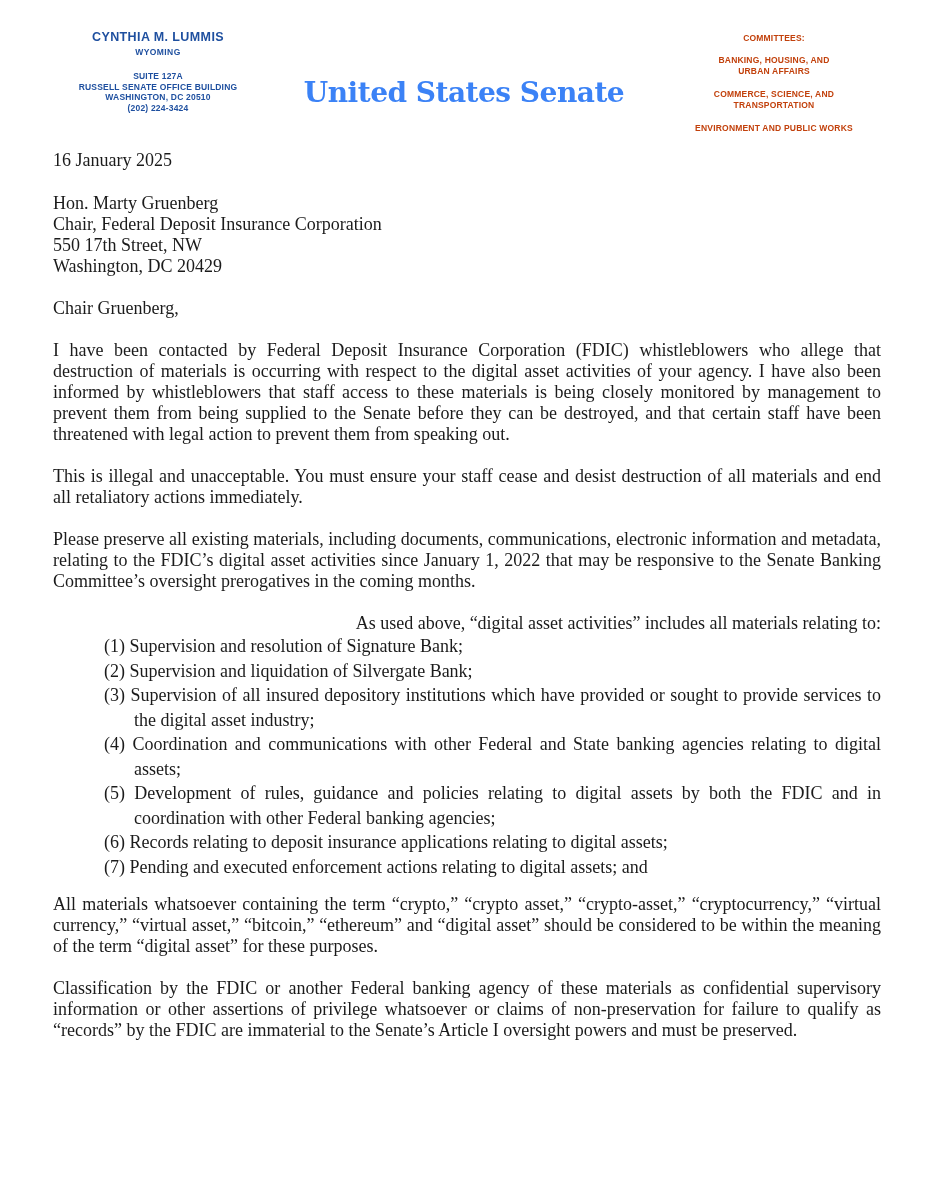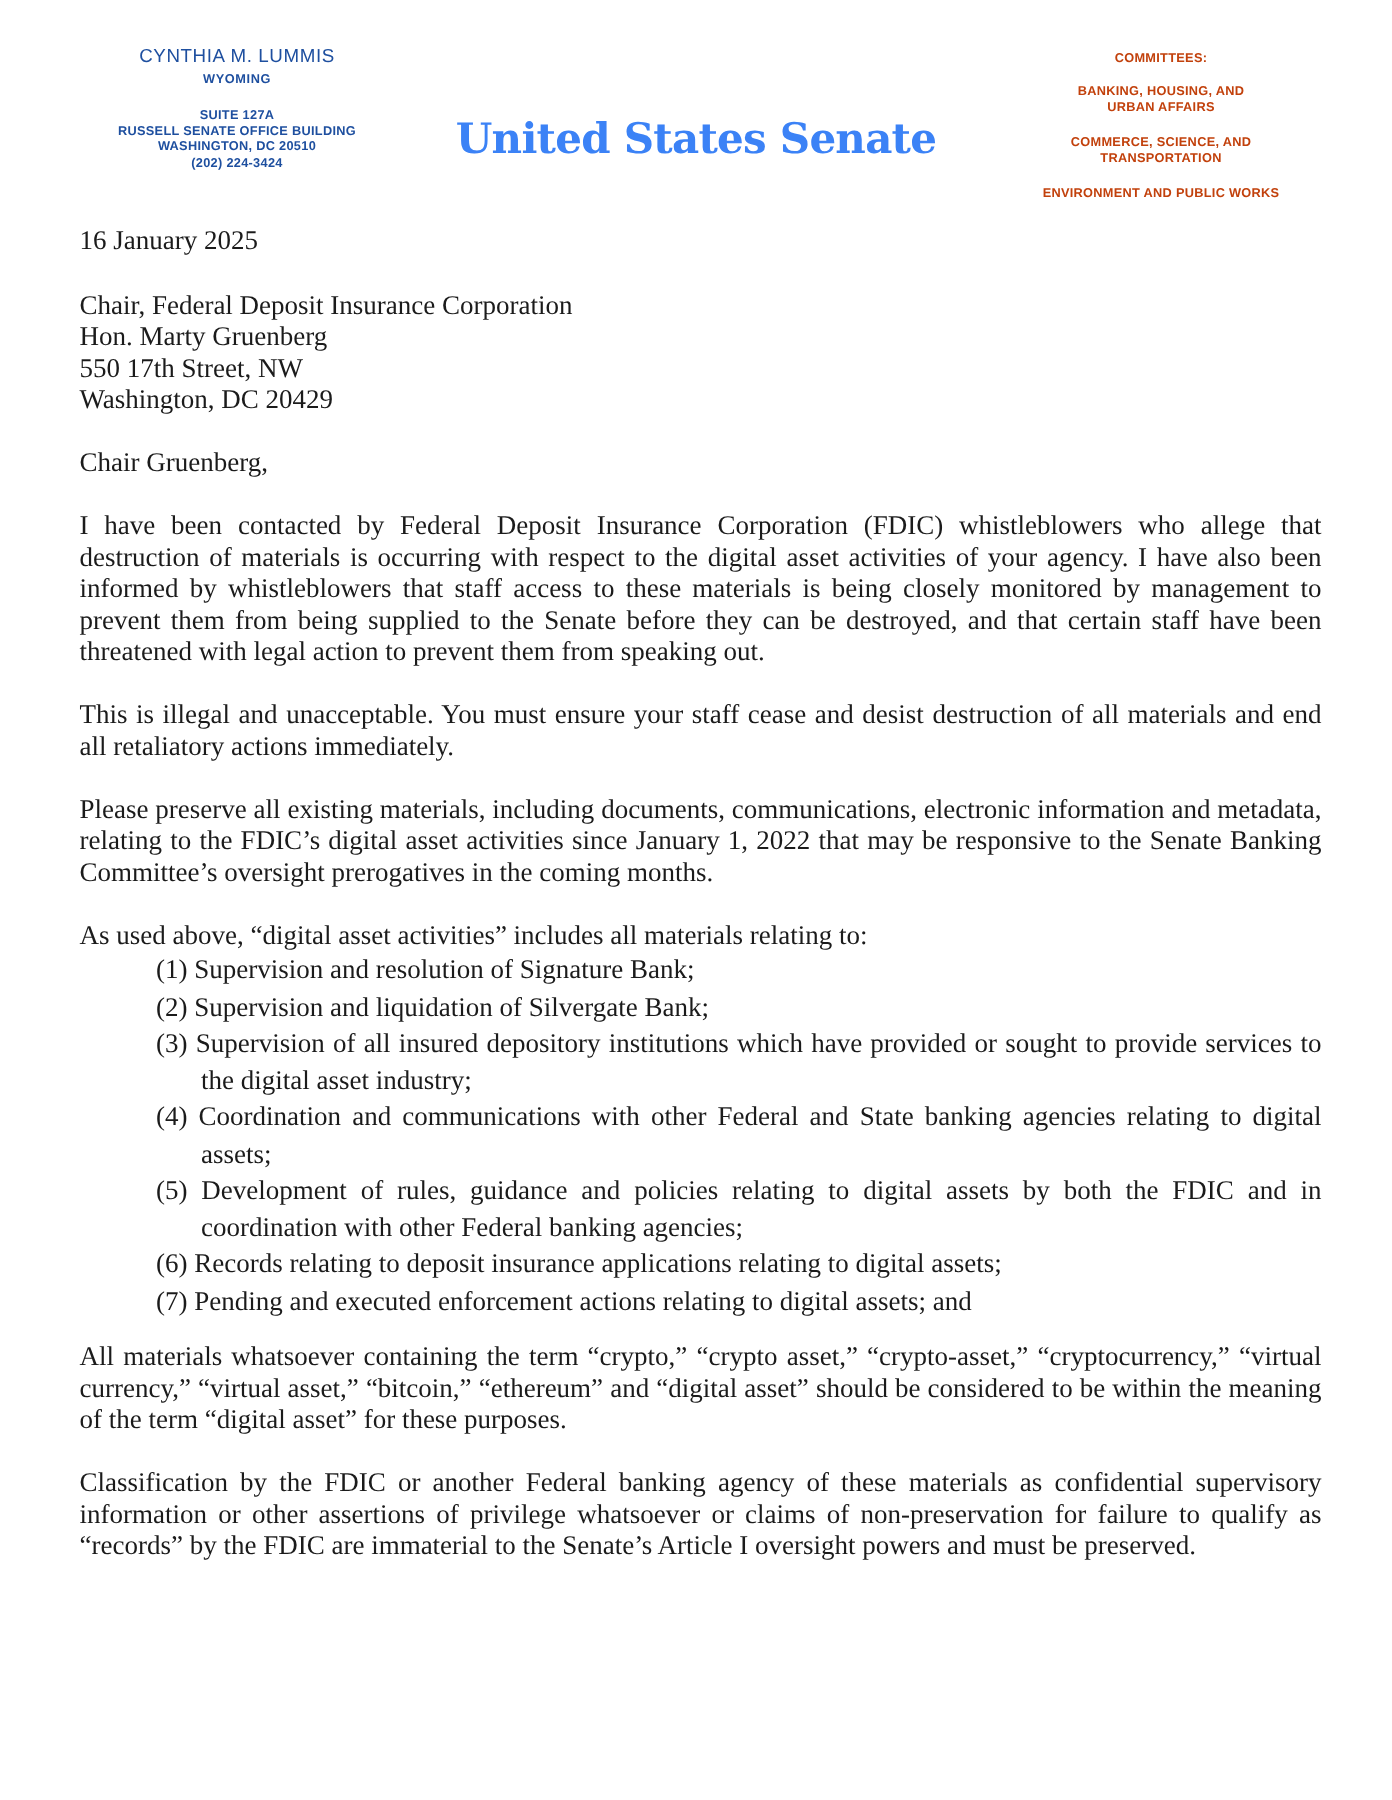--- a/index.html
+++ b/index.html
@@ -14,21 +14,21 @@
   }
 
   
   .letterhead { position: absolute; top: 0; left: 0; right: 0; height: 150px; }
   .lh-left {
     position: absolute; top: 31px; left: 38px; width: 240px;
     text-align: center;
     font-family: "Liberation Sans", sans-serif;
     color: #1e4f9f;
   }
-  .lh-name { font-size: 12.5px; font-weight: normal; letter-spacing: 0.4px; line-height: 13px; }
+  .lh-name { font-size: 12.5px; font-weight: bold; letter-spacing: 0.4px; line-height: 13px; }
   .lh-state { font-size: 8.5px; font-weight: bold; letter-spacing: 0.4px; margin-top: 3px; }
   .lh-address { margin-top: 14px; }
   .lh-address div { font-size: 8.5px; font-weight: bold; letter-spacing: 0.2px; line-height: 10.5px; }
 
   .lh-title {
     position: absolute; top: 76px; left: 0; right: 0;
     text-align: center;
     font-family: "DejaVu Serif", serif;
     font-weight: bold;
     font-size: 28px;
@@ -53,21 +53,21 @@
     line-height: 21px;
     text-align: justify;
   }
   .date-line { margin: 0 0 22px 0; text-align: left; }
   .recipient { margin: 0 0 21px 0; text-align: left; }
   .recipient div { line-height: 21px; }
   .re-line { margin: 0 0 21px 0; text-align: left; }
   .re-label { display: inline-block; width: 55px; }
   .salutation { margin: 0 0 21px 0; text-align: left; }
   .letter-body p { margin: 0 0 21px 0; }
-  .list-intro { margin: 0; text-align: left; }
+  .list-intro { margin: 0; text-align: right; }
   .numbered-list { margin: 0 0 15px 0; }
   .list-item {
     line-height: 24.5px;
     padding-left: 81px;
     text-indent: -30px;
   }
 </style>
 </head>
 <body>
 
@@ -100,22 +100,22 @@
       <div class="committee">
         <div>ENVIRONMENT AND PUBLIC WORKS</div>
       </div>
     </div>
   </header>
 
   <main class="letter-body">
     <div class="date-line">16 January 2025</div>
 
     <div class="recipient">
+      <div>Hon. Marty Gruenberg</div>
       <div>Chair, Federal Deposit Insurance Corporation</div>
-      <div>Hon. Marty Gruenberg</div>
       <div>550 17th Street, NW</div>
       <div>Washington, DC 20429</div>
     </div>
 
 
     <div class="salutation">Chair Gruenberg,</div>
 
     <p>I have been contacted by Federal Deposit Insurance Corporation (FDIC) whistleblowers who allege that destruction of materials is occurring with respect to the digital asset activities of your agency. I have also been informed by whistleblowers that staff access to these materials is being closely monitored by management to prevent them from being supplied to the Senate before they can be destroyed, and that certain staff have been threatened with legal action to prevent them from speaking out.</p>
     <p>This is illegal and unacceptable. You must ensure your staff cease and desist destruction of all materials and end all retaliatory actions immediately.</p>
     <p>Please preserve all existing materials, including documents, communications, electronic information and metadata, relating to the FDIC’s digital asset activities since January 1, 2022 that may be responsive to the Senate Banking Committee’s oversight prerogatives in the coming months.</p>

